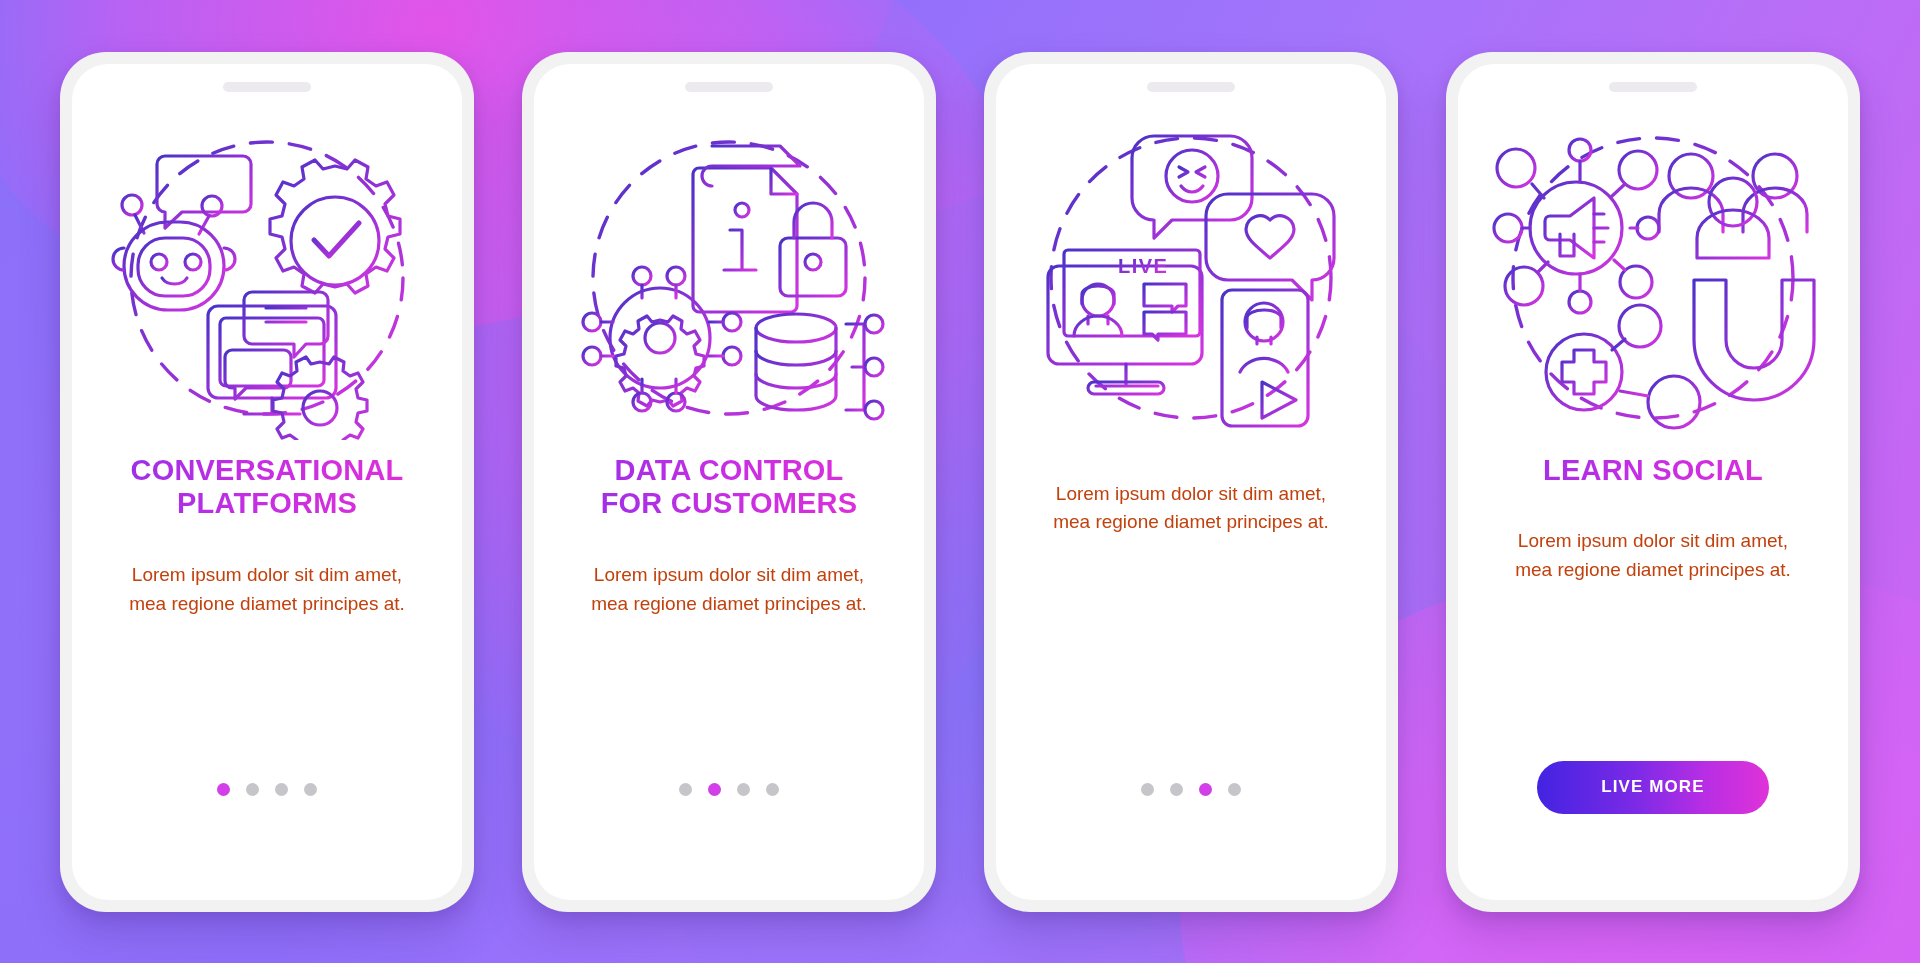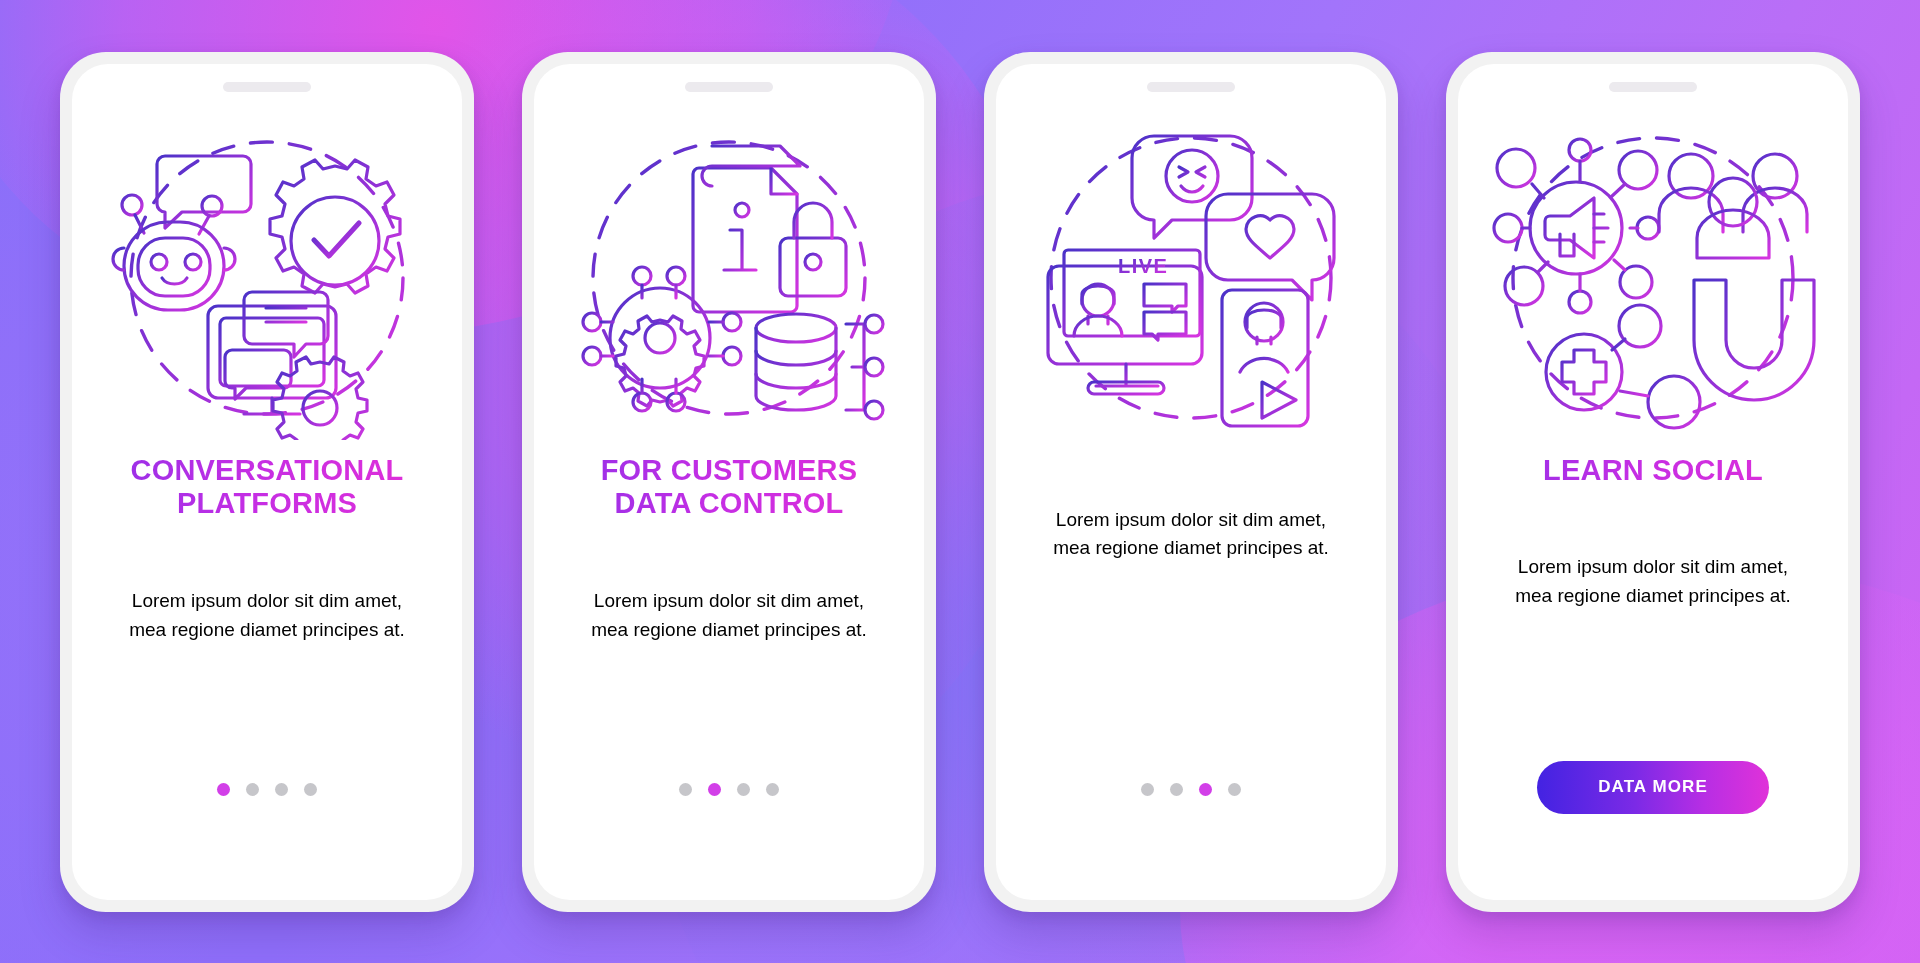--- a/index.html
+++ b/index.html
@@ -113,26 +113,26 @@
     line-height: 1.17;
     letter-spacing: 0.2px;
     background: linear-gradient(90deg, #9530e8 0%, #c52ee4 45%, #e12fd8 100%);
     -webkit-background-clip: text;
     background-clip: text;
     color: transparent;
     -webkit-text-fill-color: transparent;
     flex: 0 0 auto;
   }
   .slide-body {
-    margin-top: 66px;
+    margin-top: 40px;
     width: 300px;
     text-align: center;
     font-size: 19px;
     line-height: 1.52;
-    color: #000000;
+    color: #c2410c;
     font-weight: 400;
     flex: 0 0 auto;
   }
 
   
   .dots {
     display: flex;
     gap: 16px;
     align-items: center;
     justify-content: center;
@@ -303,22 +303,22 @@
             <path class="ln" stroke="url(#g2)" d="M192 241a40 14 0 0 0 80 0M192 264a40 14 0 0 0 80 0"></path>
 
             <path class="ln" stroke="url(#g2)" d="M282 214h18v86h-18M300 257h-12"></path>
             <circle class="ln" stroke="url(#g2)" cx="310" cy="214" r="9"></circle>
             <circle class="ln" stroke="url(#g2)" cx="310" cy="257" r="9"></circle>
             <circle class="ln" stroke="url(#g2)" cx="310" cy="300" r="9"></circle>
           </svg>
         </div>
 
         <div class="slide-title">
+          <div>DATA CONTROL</div>
           <div>FOR CUSTOMERS</div>
-          <div>DATA CONTROL</div>
         </div>
 
         <div class="slide-body">Lorem ipsum dolor sit dim amet, mea regione diamet principes at.</div>
 
         <div class="dots">
           <span class="dot"></span>
           <span class="dot active"></span>
           <span class="dot"></span>
           <span class="dot"></span>
         </div>
@@ -433,19 +433,19 @@
           </svg>
         </div>
 
         <div class="slide-title">
           <div>LEARN SOCIAL</div>
         </div>
 
         <div class="slide-body">Lorem ipsum dolor sit dim amet, mea regione diamet principes at.</div>
 
         <div class="cta-wrap">
-          <button class="cta-button">DATA MORE</button>
+          <button class="cta-button">LIVE MORE</button>
         </div>
       </div>
     </div>
 
   </div>
 </div>
 
 </body></html>

